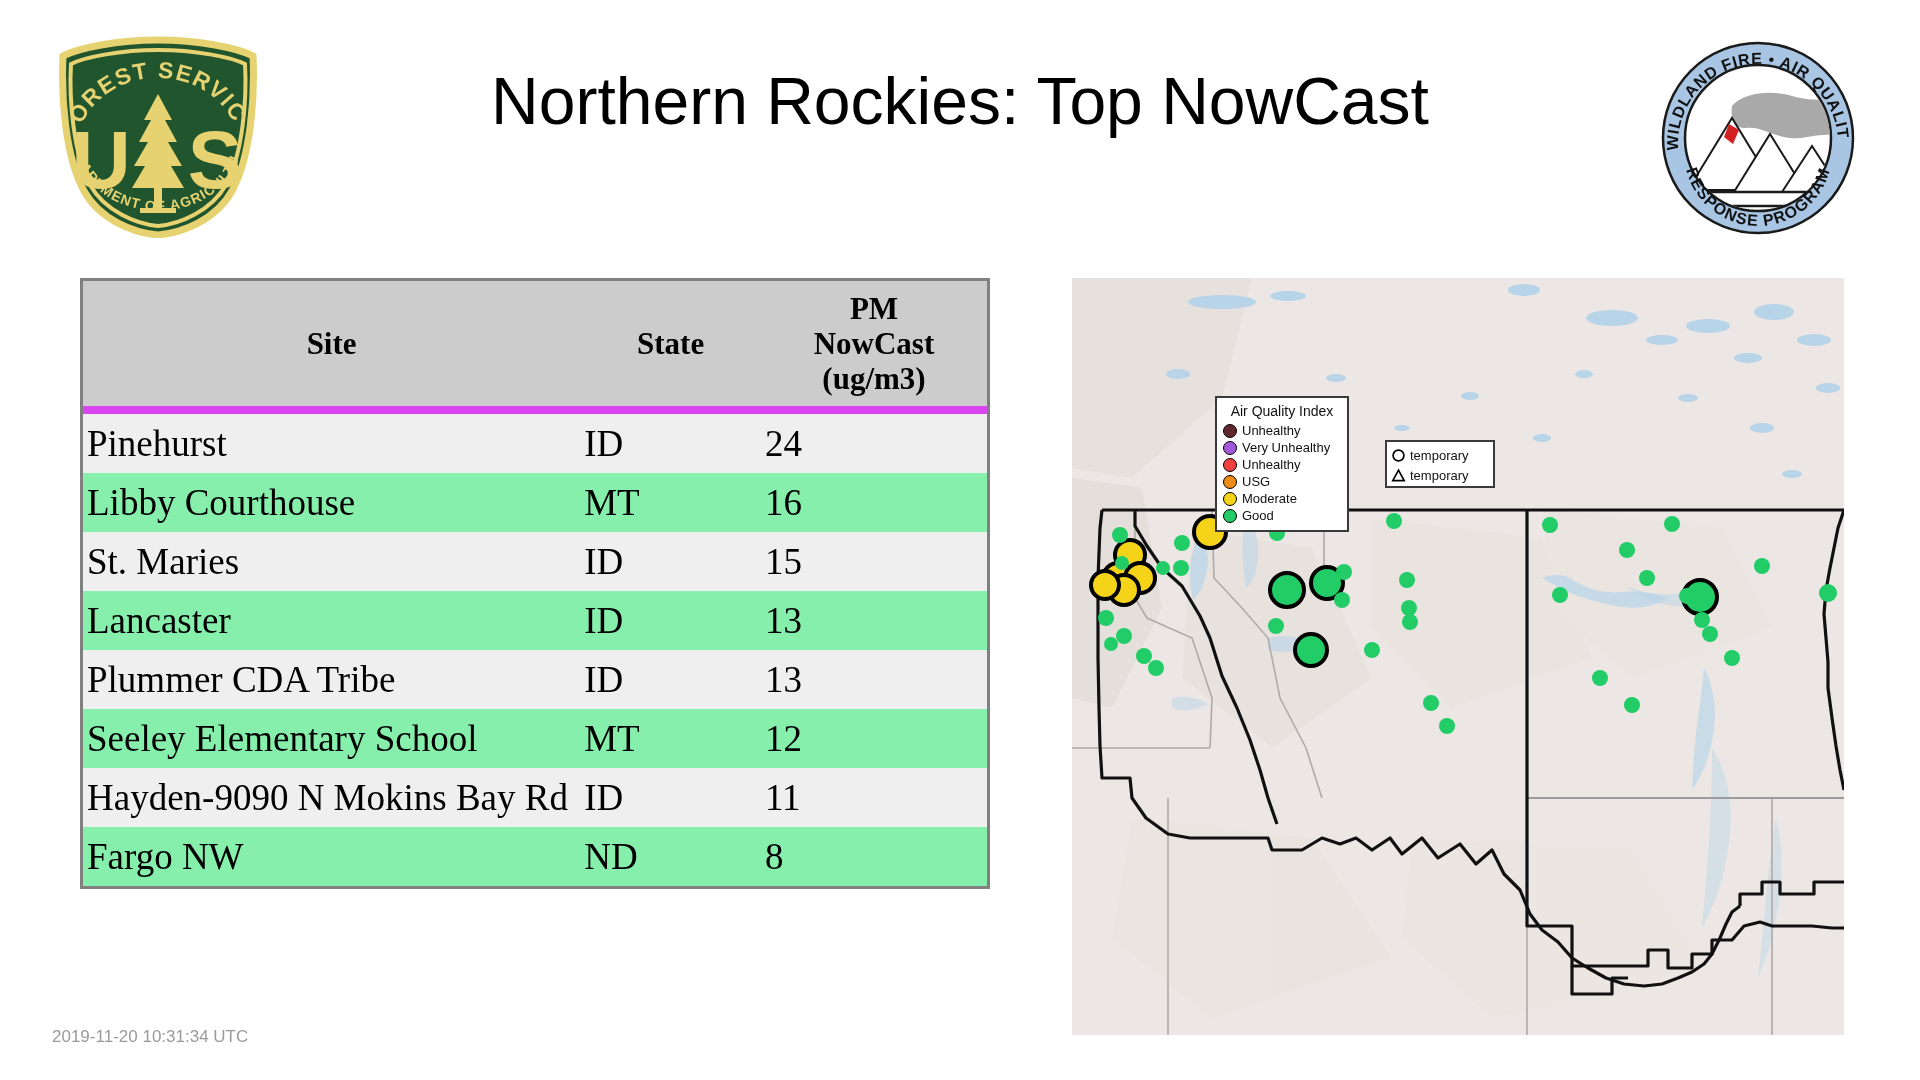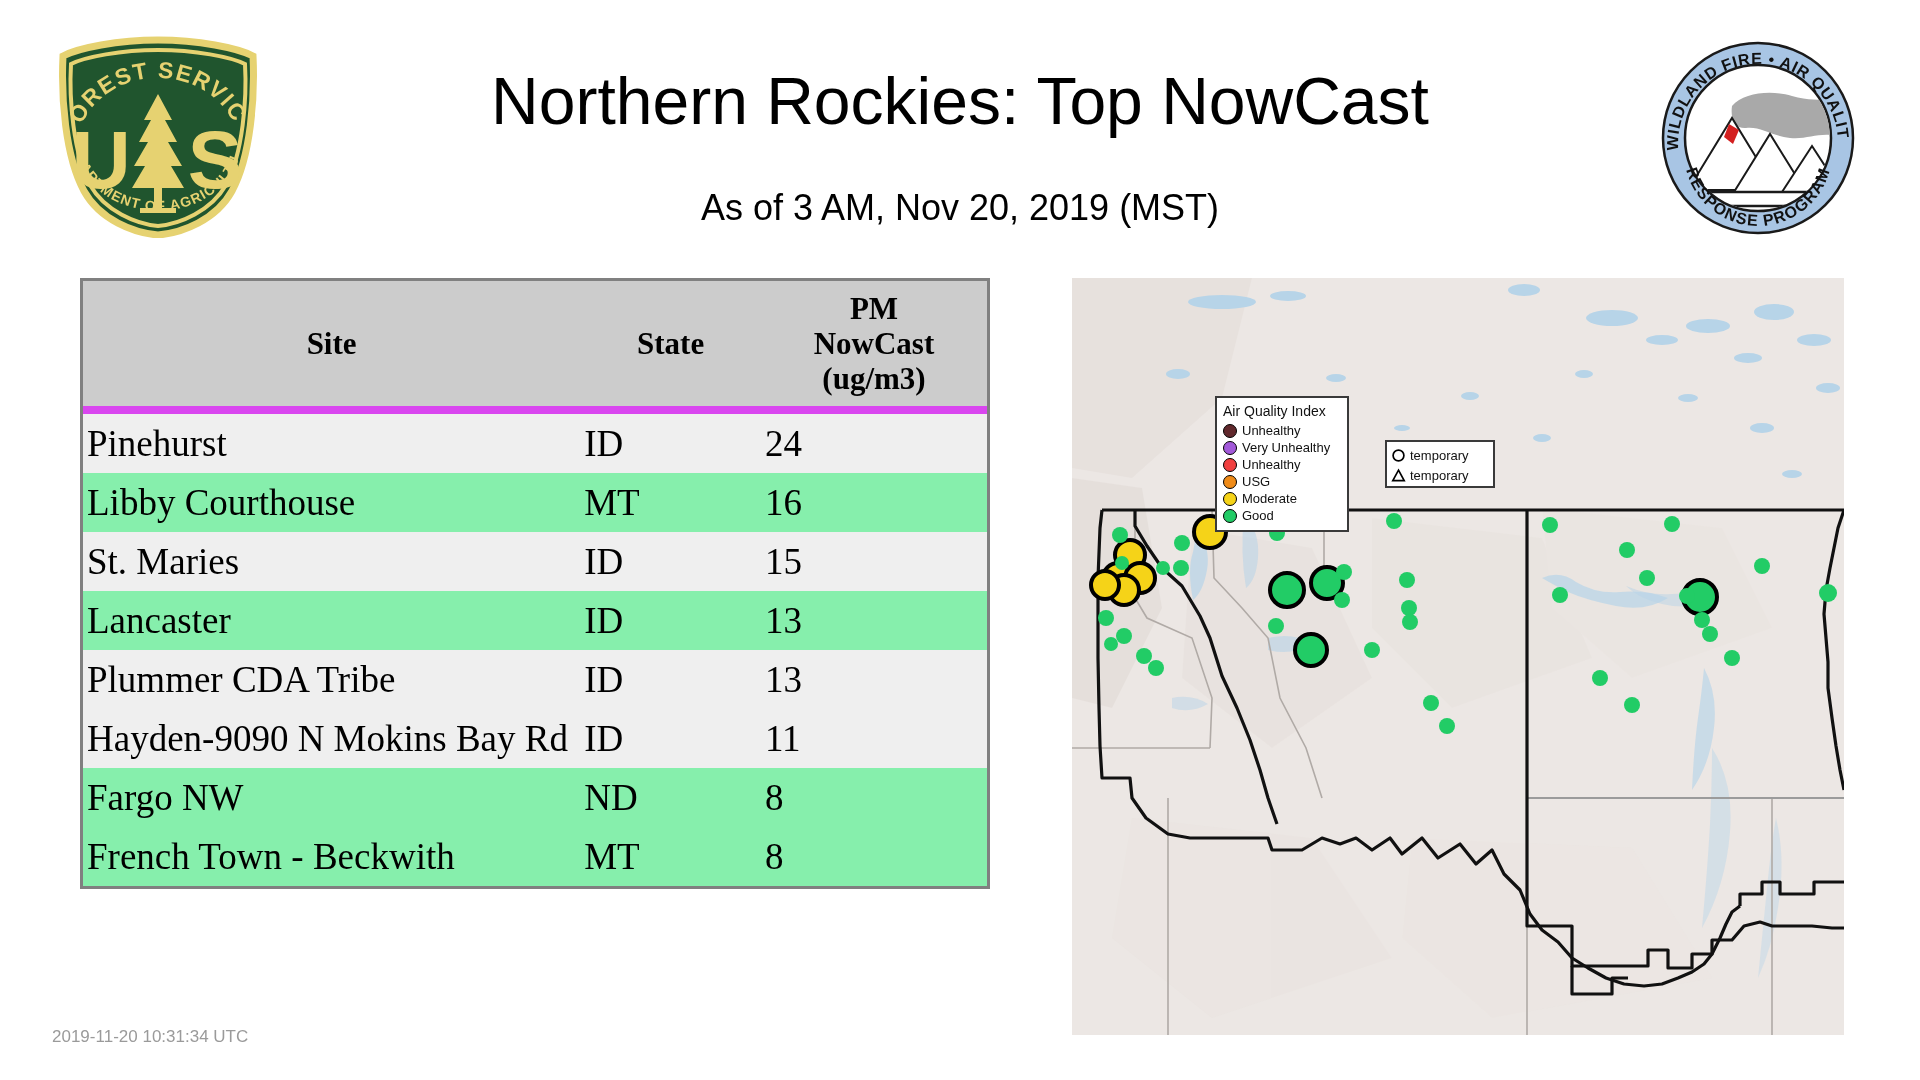--- a/index.html
+++ b/index.html
@@ -130,21 +130,21 @@
   #aqi-legend {
     left: 1215px;
     top: 396px;
     width: 134px;
     height: 136px;
     padding: 4px 6px 4px 6px;
   }
   #aqi-legend .legend-title {
     font-size: 14px;
     color: #111;
-    text-align: left;
+    text-align: center;
     margin: 1px 0 3px 0;
     white-space: nowrap;
   }
   #aqi-legend .legend-row {
     display: flex;
     align-items: center;
     gap: 5px;
     height: 17px;
   }
   #aqi-legend .swatch {
@@ -209,21 +209,20 @@
       <g fill="#e6d271">
         <path d="M106 58 L92 84 L99 84 L87 106 L96 106 L82 130 L93 130 L80 152 L132 152
                  L119 130 L130 130 L116 106 L125 106 L113 84 L120 84 Z"></path>
         <rect x="102" y="150" width="8" height="24"></rect>
         <rect x="88" y="172" width="36" height="5"></rect>
       </g>
     </svg>
   </div>
 
   <div id="title">Northern Rockies: Top NowCast</div>
-  <div id="subtitle">As of  3 AM, Nov 20, 2019 (MST)</div>
 
   <div id="wfaqrp-logo">
     <svg viewBox="0 0 196 196" width="196" height="196" aria-hidden="true">
       <circle cx="98" cy="98" r="95" fill="#a8c5e4" stroke="#1a1a1a" stroke-width="2.5"></circle>
       <circle cx="98" cy="98" r="73" fill="#ffffff" stroke="#1a1a1a" stroke-width="2.5"></circle>
       <defs>
         <clipPath id="inner-clip">
             <circle cx="98" cy="98" r="72"></circle>
           </clipPath>
         <path id="wf-top-arc" d="M 18 104 A 80 80 0 0 1 178 104" fill="none"></path>
@@ -283,33 +282,33 @@
           <tr class="even">
             <td>Lancaster</td>
             <td>ID</td>
             <td>13</td>
           </tr>
           <tr class="odd">
             <td>Plummer CDA Tribe</td>
             <td>ID</td>
             <td>13</td>
           </tr>
+          <tr class="even">
+            <td>Seeley Elementary School</td>
+            <td>MT</td>
+            <td>12</td>
+          </tr>
           <tr class="odd">
             <td>Hayden-9090 N Mokins Bay Rd</td>
             <td>ID</td>
             <td>11</td>
           </tr>
           <tr class="even">
             <td>Fargo NW</td>
             <td>ND</td>
-            <td>8</td>
-          </tr>
-          <tr class="even">
-            <td>French Town - Beckwith</td>
-            <td>MT</td>
             <td>8</td>
           </tr>
         </tbody>
     </table>
   </div>
 
   <div id="timestamp">2019-11-20 10:31:34 UTC</div>
 
   <div id="map">
     <svg viewBox="0 0 772 757" width="772" height="757" aria-hidden="true">

